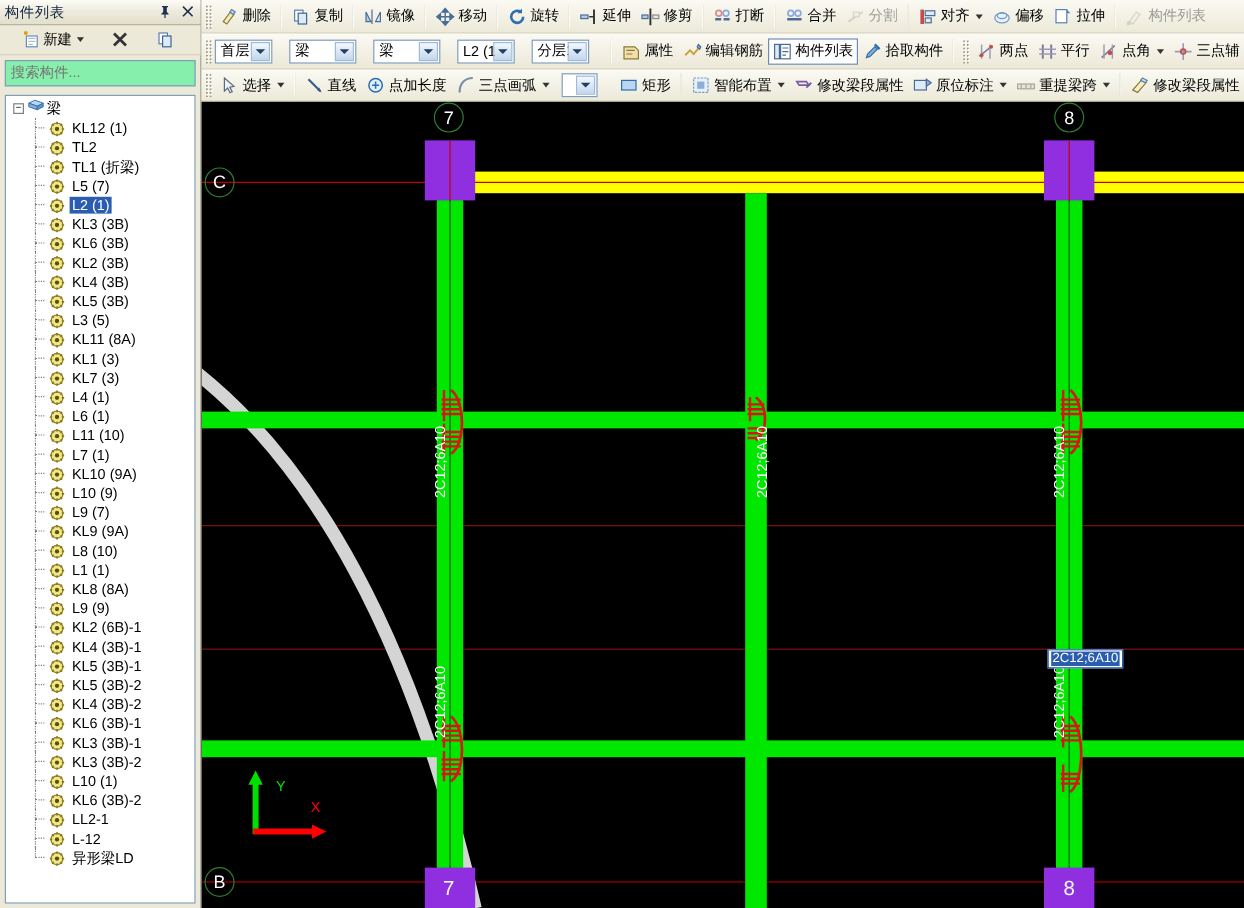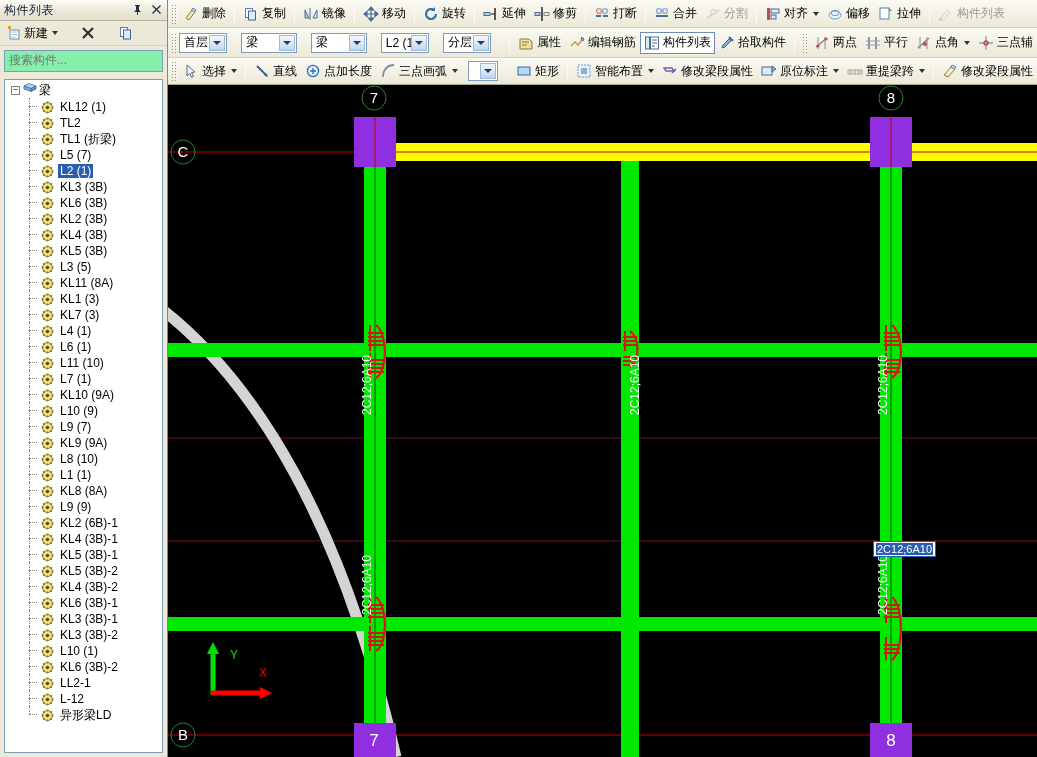--- a/index.html
+++ b/index.html
@@ -34,21 +34,21 @@
   .panel-btns { position: absolute; right: 2px; top: 1px; display: flex; gap: 2px; }
   .panel-btn {
     width: 17px; height: 17px;
     display: flex; align-items: center; justify-content: center;
     color: #20304a; font-size: 12px; line-height: 1;
     border: 1px solid transparent;
   }
 
   .panel-toolbar {
     height: 25px; display: flex; align-items: center;
-    padding: 0 4px; gap: 18px;
+    padding: 0 16px; gap: 18px;
     background: #ece9d8;
     border-bottom: 1px solid #d7d3c0;
   }
   .ptb-item { display: flex; align-items: center; gap: 2px; padding: 1px 2px; cursor: default; }
   .ptb-label { font-size: 12px; color: #000; }
   .caret-dn { width:0;height:0;border-left:3px solid transparent;border-right:3px solid transparent;border-top:4px solid #333; margin-left:2px; }
 
   .search-wrap {
     margin: 4px 4px 3px 4px; height: 22px;
     border: 1px solid #7f9db9; background: #86efac;

